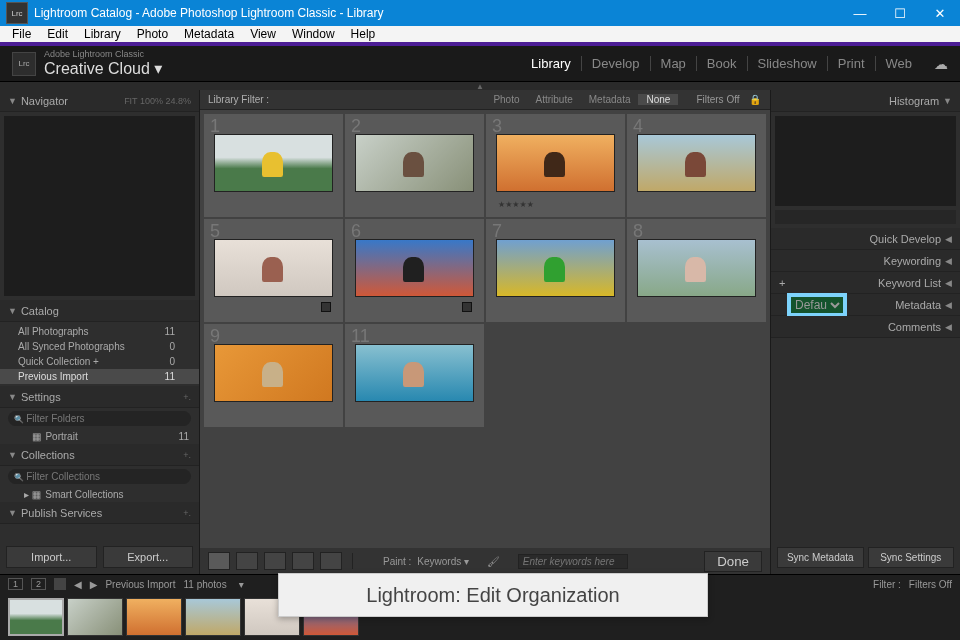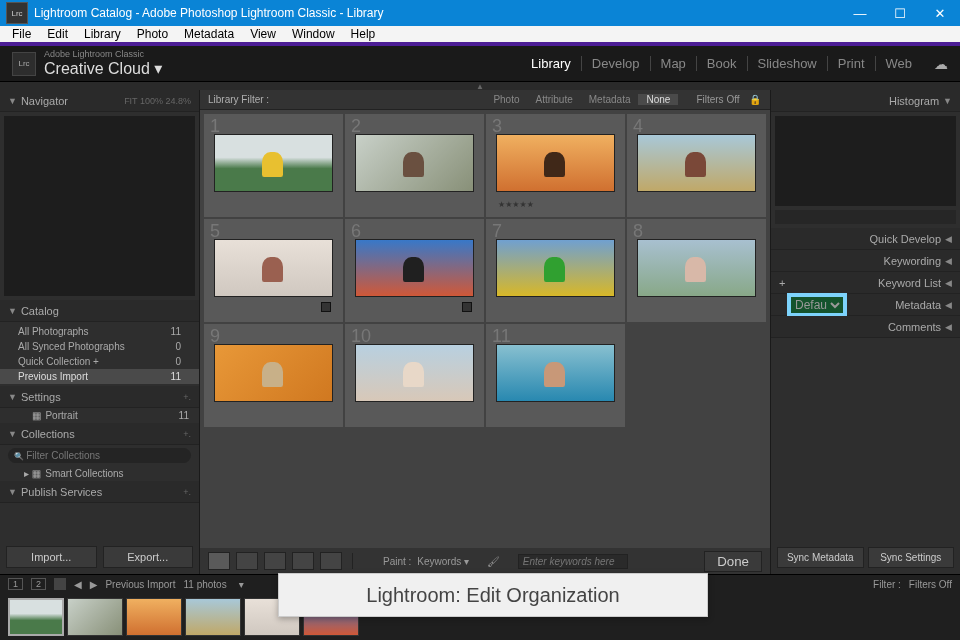--- a/index.html
+++ b/index.html
@@ -28,21 +28,21 @@
 .panel.right{width:190px;border-left:1px solid #1a1a1a;}
 .phead{height:22px;display:flex;align-items:center;padding:0 8px;background:#2a2a2a;border-bottom:1px solid #222;}
 .phead .tri{color:#888;margin-right:4px;font-size:9px;}
 .phead .lbl{flex:1;}
 .phead .extra{font-size:9px;color:#666;}
 .phead.right{justify-content:flex-end;}
 .phead.right .tri{order:2;margin-left:4px;margin-right:0;}
 .nav-zoom{font-size:9px;color:#666;margin-left:auto;}
 .nav-preview{height:180px;background:#1d1d1d;margin:4px;}
 .catalist{padding:2px 0;}
-.catrow{display:flex;padding:2px 18px 2px 18px;font-size:10px;}
+.catrow{display:flex;padding:2px 24px 2px 18px;font-size:10px;}
 .catrow .nm{flex:1;}
 .catrow.sel{background:#4a4a4a;color:#ddd;}
 .folder-filter{margin:3px 8px;padding:2px 6px;background:#242424;border-radius:8px;font-size:10px;color:#777;}
 .folder-filter::before{content:"🔍 ";font-size:8px;}
 .frow{display:flex;padding:2px 10px 2px 18px;font-size:10px;align-items:center;}
 .frow .disk{width:6px;height:6px;background:#5a8a3a;border-radius:50%;margin-right:4px;}
 .frow .nm{flex:1;}
 .frow .sz{font-size:8px;color:#666;}
 .btns{display:flex;gap:6px;padding:6px;margin-top:auto;}
 .btns button{flex:1;background:#3a3a3a;border:1px solid #222;color:#ccc;font-size:11px;padding:4px;cursor:pointer;}
@@ -155,20 +155,21 @@
             <span class="nm">Previous Import</span>
             <span>11</span>
           </div>
         </div>
 
       <div class="phead">
         <span class="tri">▼</span>
         <span class="lbl">Settings</span>
         <span class="extra">+.</span>
       </div>
+      <div class="folder-filter">Filter Folders</div>
       <div id="folderlist">
           <div class="frow" style="padding-left: 32px;">
             <span style="margin-right:4px">▦</span>
             <span class="nm">Portrait</span>
             <span>11</span>
           </div>
         </div>
 
       <div class="phead">
         <span class="tri">▼</span>
@@ -250,26 +251,20 @@
             <div class="cell">
               <span class="num">8</span>
               <div class="thumb" style="background:linear-gradient(180deg,#a8c0d0,#88a888);position:relative">
                 <div style="position:absolute;left:40%;top:30%;width:18%;height:45%;background:#d8b8a8;border-radius:40% 40% 10% 10%"></div>
               </div>
             </div>
             <div class="cell">
               <span class="num">9</span>
               <div class="thumb" style="background:linear-gradient(135deg,#e89838,#d07820);position:relative">
                 <div style="position:absolute;left:40%;top:30%;width:18%;height:45%;background:#c8b088;border-radius:40% 40% 10% 10%"></div>
-              </div>
-            </div>
-            <div class="cell">
-              <span class="num">10</span>
-              <div class="thumb" style="background:linear-gradient(180deg,#b8d0e0,#d8c8b8);position:relative">
-                <div style="position:absolute;left:40%;top:30%;width:18%;height:45%;background:#e8d8c8;border-radius:40% 40% 10% 10%"></div>
               </div>
             </div>
             <div class="cell">
               <span class="num">11</span>
               <div class="thumb" style="background:linear-gradient(180deg,#88c0d0,#2888b0);position:relative">
                 <div style="position:absolute;left:40%;top:30%;width:18%;height:45%;background:#c89878;border-radius:40% 40% 10% 10%"></div>
               </div>
             </div>
           </div>
       </div>

